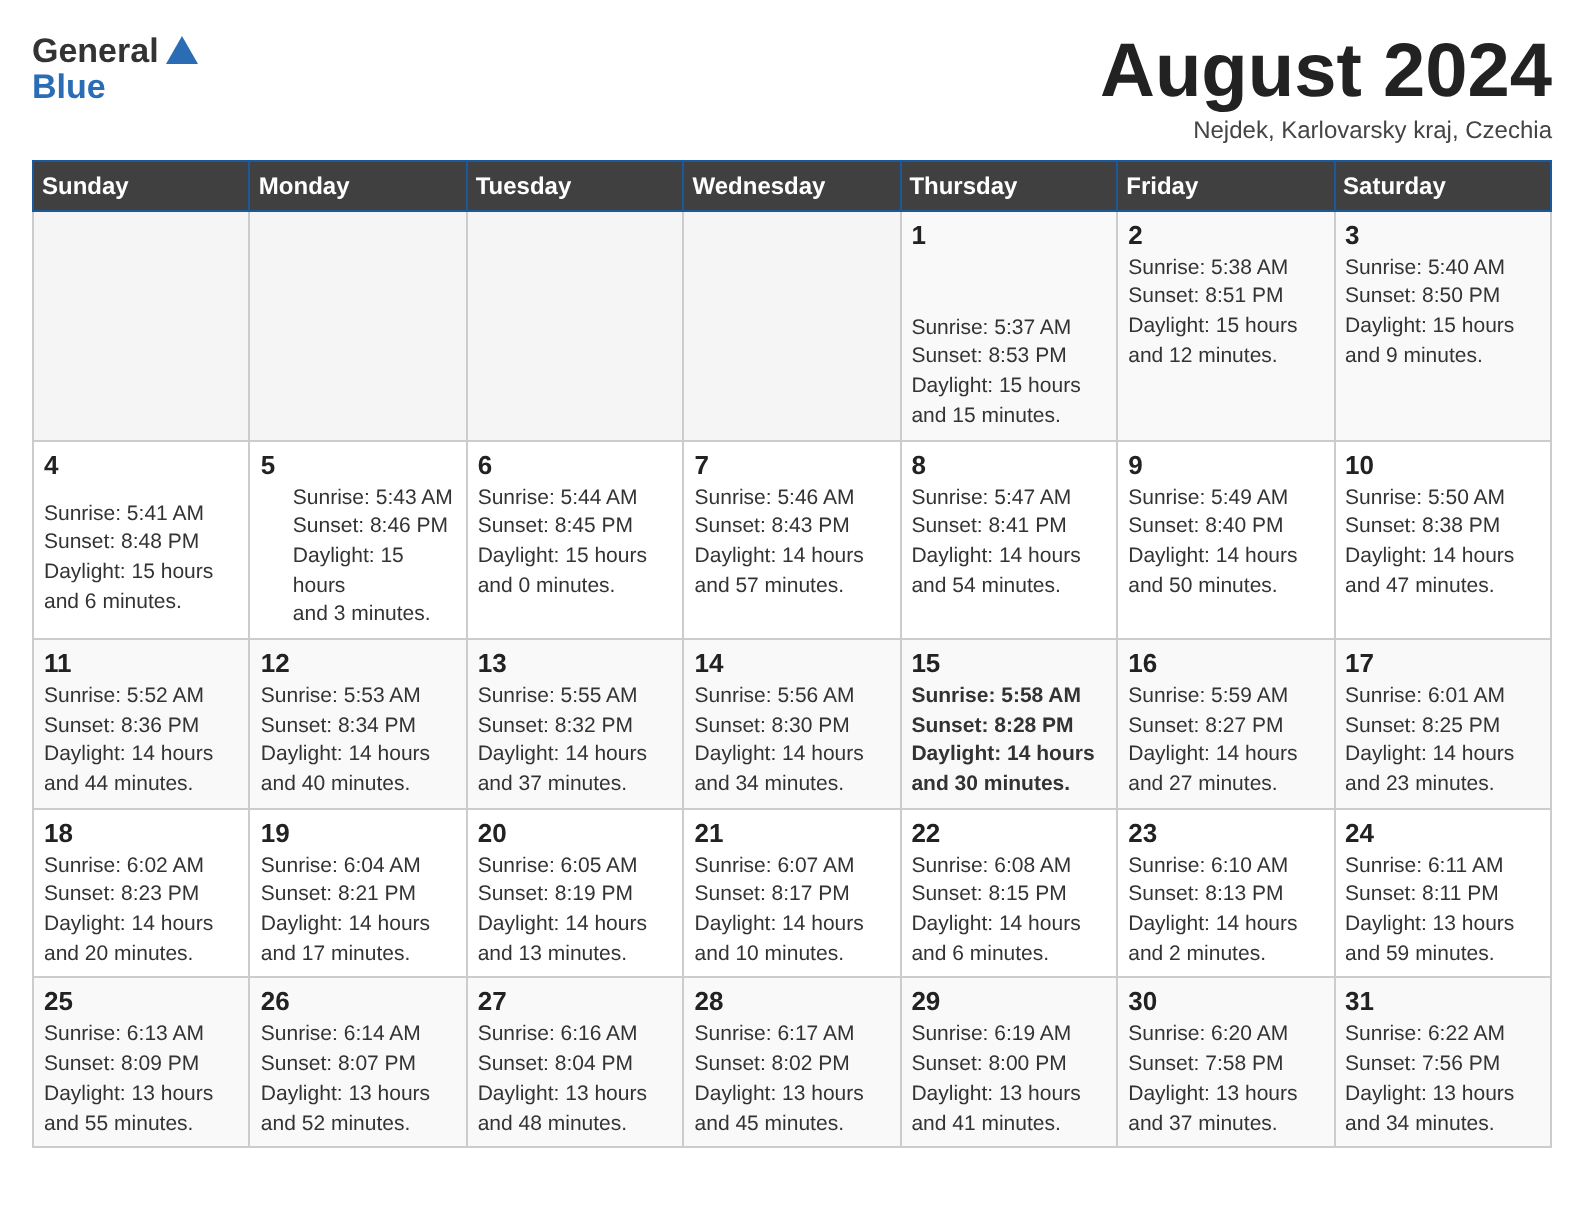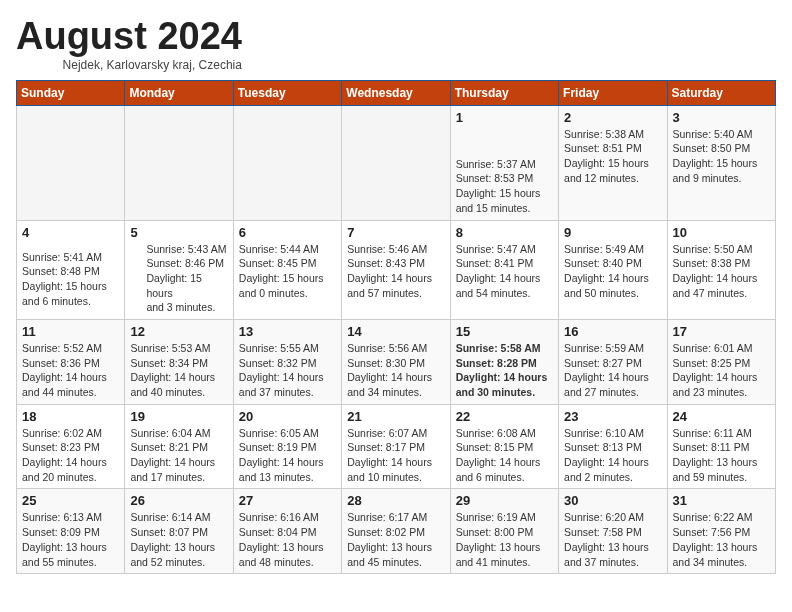--- a/index.html
+++ b/index.html
@@ -33,21 +33,21 @@
     .subtitle {
       font-size: 12px;
       color: #444;
     }
     .calendar {
       width: 100%;
       border-collapse: collapse;
       font-size: 11px;
     }
     .calendar thead tr th {
-      background-color: #c2410c;
+      background-color: #404040;
       color: #fff;
       font-weight: bold;
       font-size: 12px;
       padding: 5px 4px;
       border: 1px solid #1a5a9a;
       text-align: left;
     }
     .calendar tbody tr td {
       border: 1px solid #ccc;
       vertical-align: top;
@@ -75,20 +75,29 @@
       line-height: 1.4;
     }
     .empty-cell {
       background: #f5f5f5 !important;
     }
   </style>
 </head>
 <body>
 
 <div class="header">
+  <div class="logo">
+    <div style="display:flex;align-items:center;gap:0px;">
+      <span style="font-weight:bold;font-size:17px;color:#333;">General</span>
+      <svg width="20" height="20" viewBox="0 0 20 20" style="margin:0 2px;">
+        <polygon points="10,2 18,16 2,16" fill="#2a6db5"></polygon>
+      </svg>
+    </div>
+    <span style="font-weight:bold;font-size:17px;color:#2a6db5;margin-top:-2px;">Blue</span>
+  </div>
   <div class="title-section">
     <div class="main-title">August 2024</div>
     <div class="subtitle">Nejdek, Karlovarsky kraj, Czechia</div>
   </div>
 </div>
 
 <table class="calendar">
   <thead>
     <tr>
       <th>Sunday</th>

